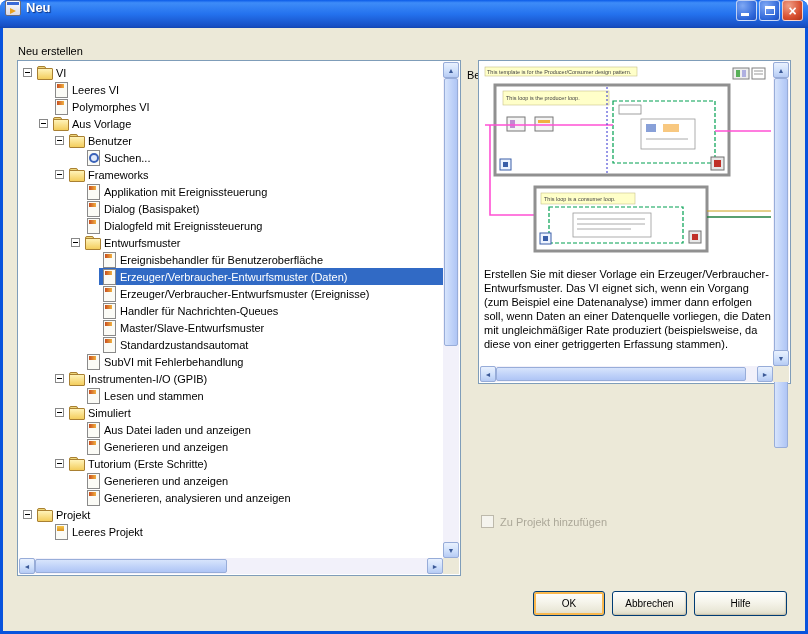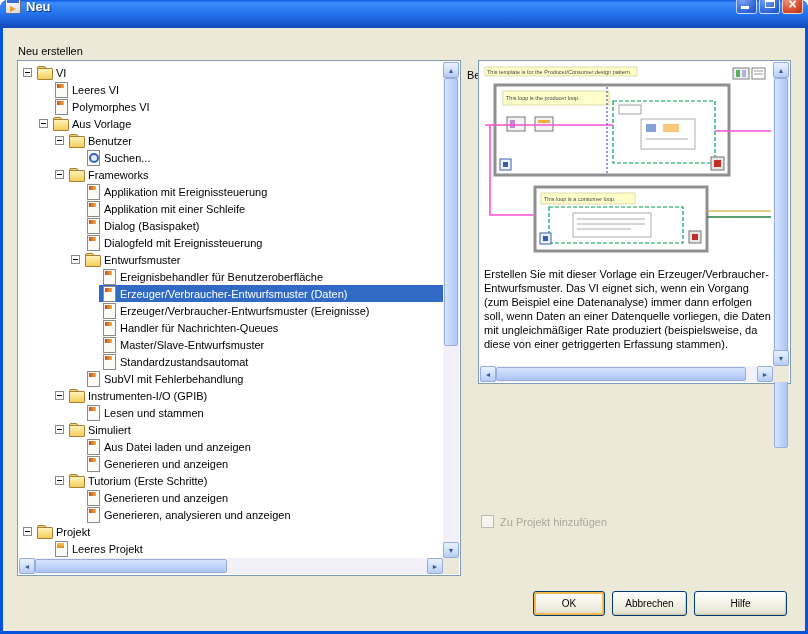--- a/index.html
+++ b/index.html
@@ -6,21 +6,21 @@
   html, body { width: 808px; height: 634px; overflow: hidden; background: #fff; }
   body { font-family: "Liberation Sans", sans-serif; }
 
   .window {
     position: relative; width: 808px; height: 634px;
     background: var(--window-border, #0853DD);
     border-radius: 8px 8px 0 0; overflow: hidden;
   }
   .titlebar {
     position: absolute; left: 0; top: 0; right: 0; height: 28px;
-    display: flex; align-items: flex-end; padding: 14px 5px;
+    display: flex; align-items: flex-start; padding: 0 5px;
     border-radius: 7px 7px 0 0;
     background: linear-gradient(180deg, #0B5BE8 0%, var(--titlebar-start,#3E8CF8) 10%, var(--titlebar-mid,#2472EE) 50%, var(--titlebar-end,#174FC4) 93%, #1346B0 100%);
   }
   .app-icon { width: 16px; height: 16px; position: relative; background: linear-gradient(180deg,#FDFDFD,#D9D9E8); border: 1px solid #6B6B7A; border-radius: 2px; flex: none; }
   .app-icon::before { content:""; position:absolute; top:1px; left:1px; right:1px; height:3px; background:#3A6AD8; }
   .app-icon::after { content:""; position:absolute; left:4px; top:7px; border-left:6px solid #E8A020; border-top:3px solid transparent; border-bottom:3px solid transparent; }
   .title-text { color:#fff; font-weight:bold; font-size:13px; margin-left:5px; flex:1; text-shadow:1px 1px 1px rgba(0,20,80,.7); }
   .tb-buttons { display:flex; gap:2px; }
   .tb-btn { width:21px; height:21px; border-radius:3px; border:1px solid rgba(255,255,255,.7); position:relative; flex:none; cursor:default; }
   .tb-btn.min, .tb-btn.max { background: radial-gradient(circle at 30% 25%, #7FA8F4, #2E66D8 70%, #1E4EBE); }
@@ -182,28 +182,20 @@
               <span class="ic ic-folder"></span>
               <span class="tree-label">Frameworks</span>
             </span>
           </div>
           <div class="tree-row">
             <span class="tree-indent" style="width: 48px;"></span>
             <span class="expander-spacer"></span>
             <span class="row-content">
               <span class="ic ic-vi"></span>
               <span class="tree-label">Applikation mit Ereignissteuerung</span>
-            </span>
-          </div>
-          <div class="tree-row">
-            <span class="tree-indent" style="width: 48px;"></span>
-            <span class="expander-spacer"></span>
-            <span class="row-content">
-              <span class="ic ic-vi"></span>
-              <span class="tree-label">Applikation mit einer Schleife</span>
             </span>
           </div>
           <div class="tree-row">
             <span class="tree-indent" style="width: 48px;"></span>
             <span class="expander-spacer"></span>
             <span class="row-content">
               <span class="ic ic-vi"></span>
               <span class="tree-label">Dialog (Basispaket)</span>
             </span>
           </div>

